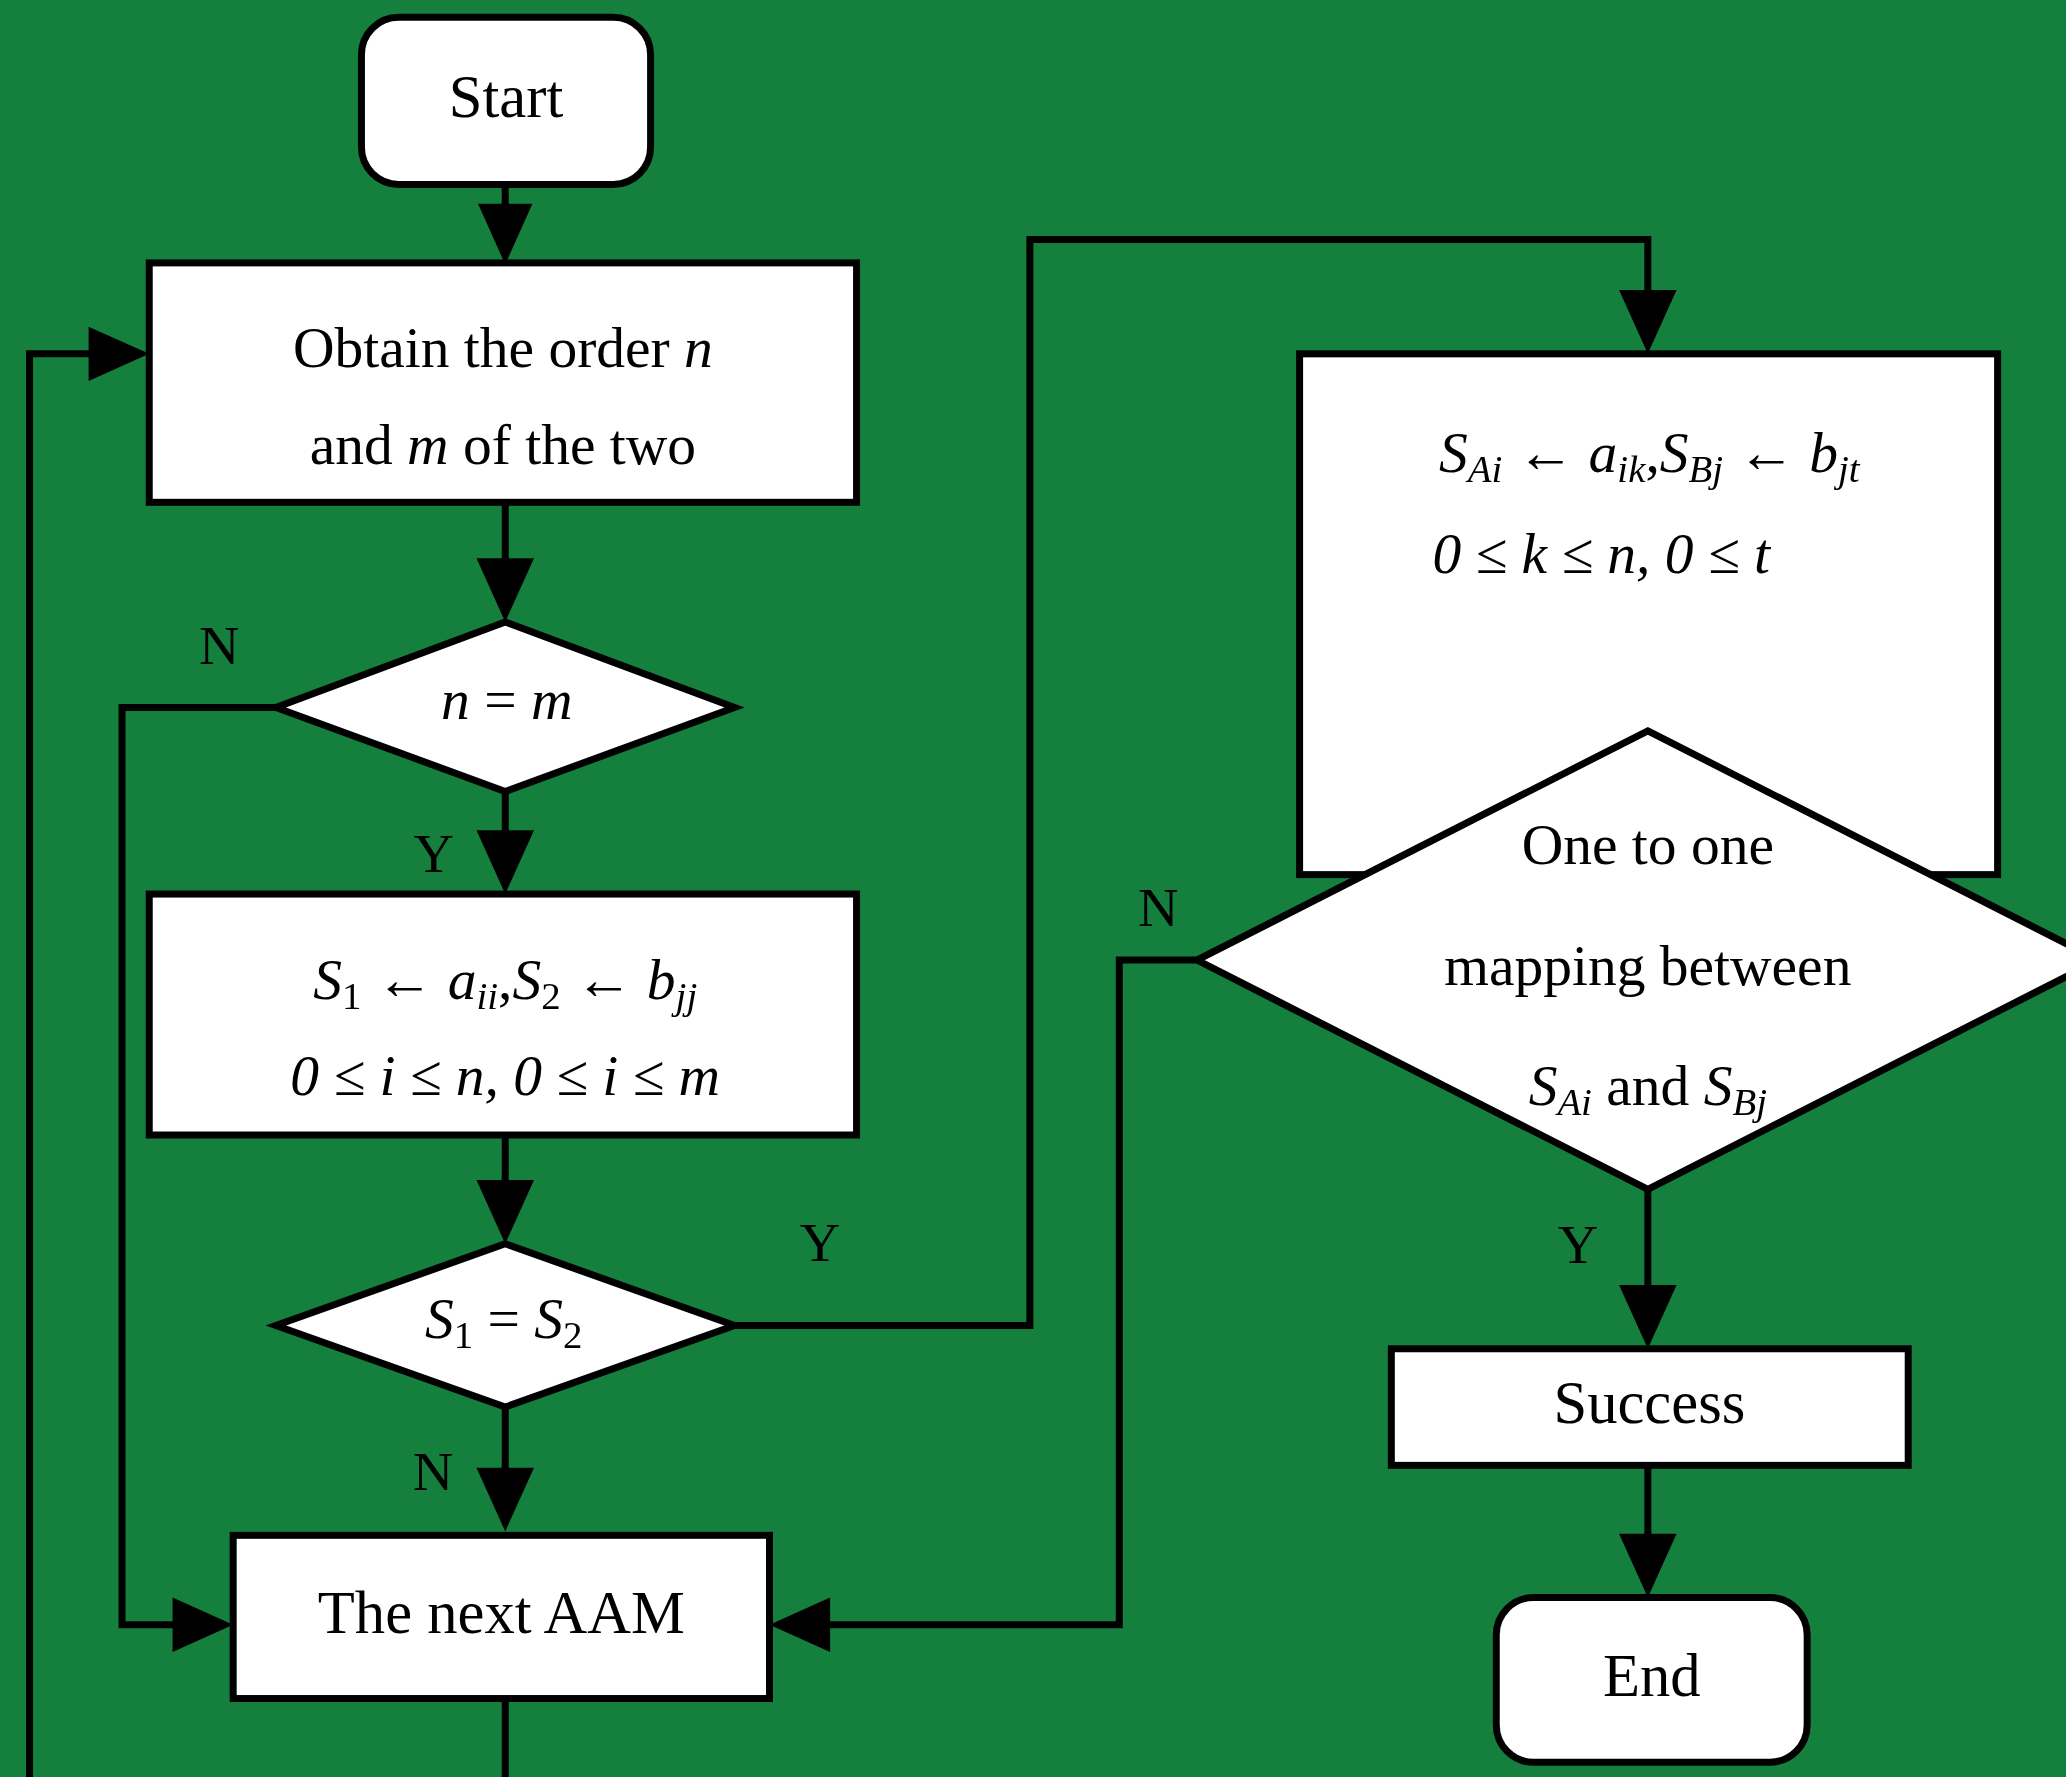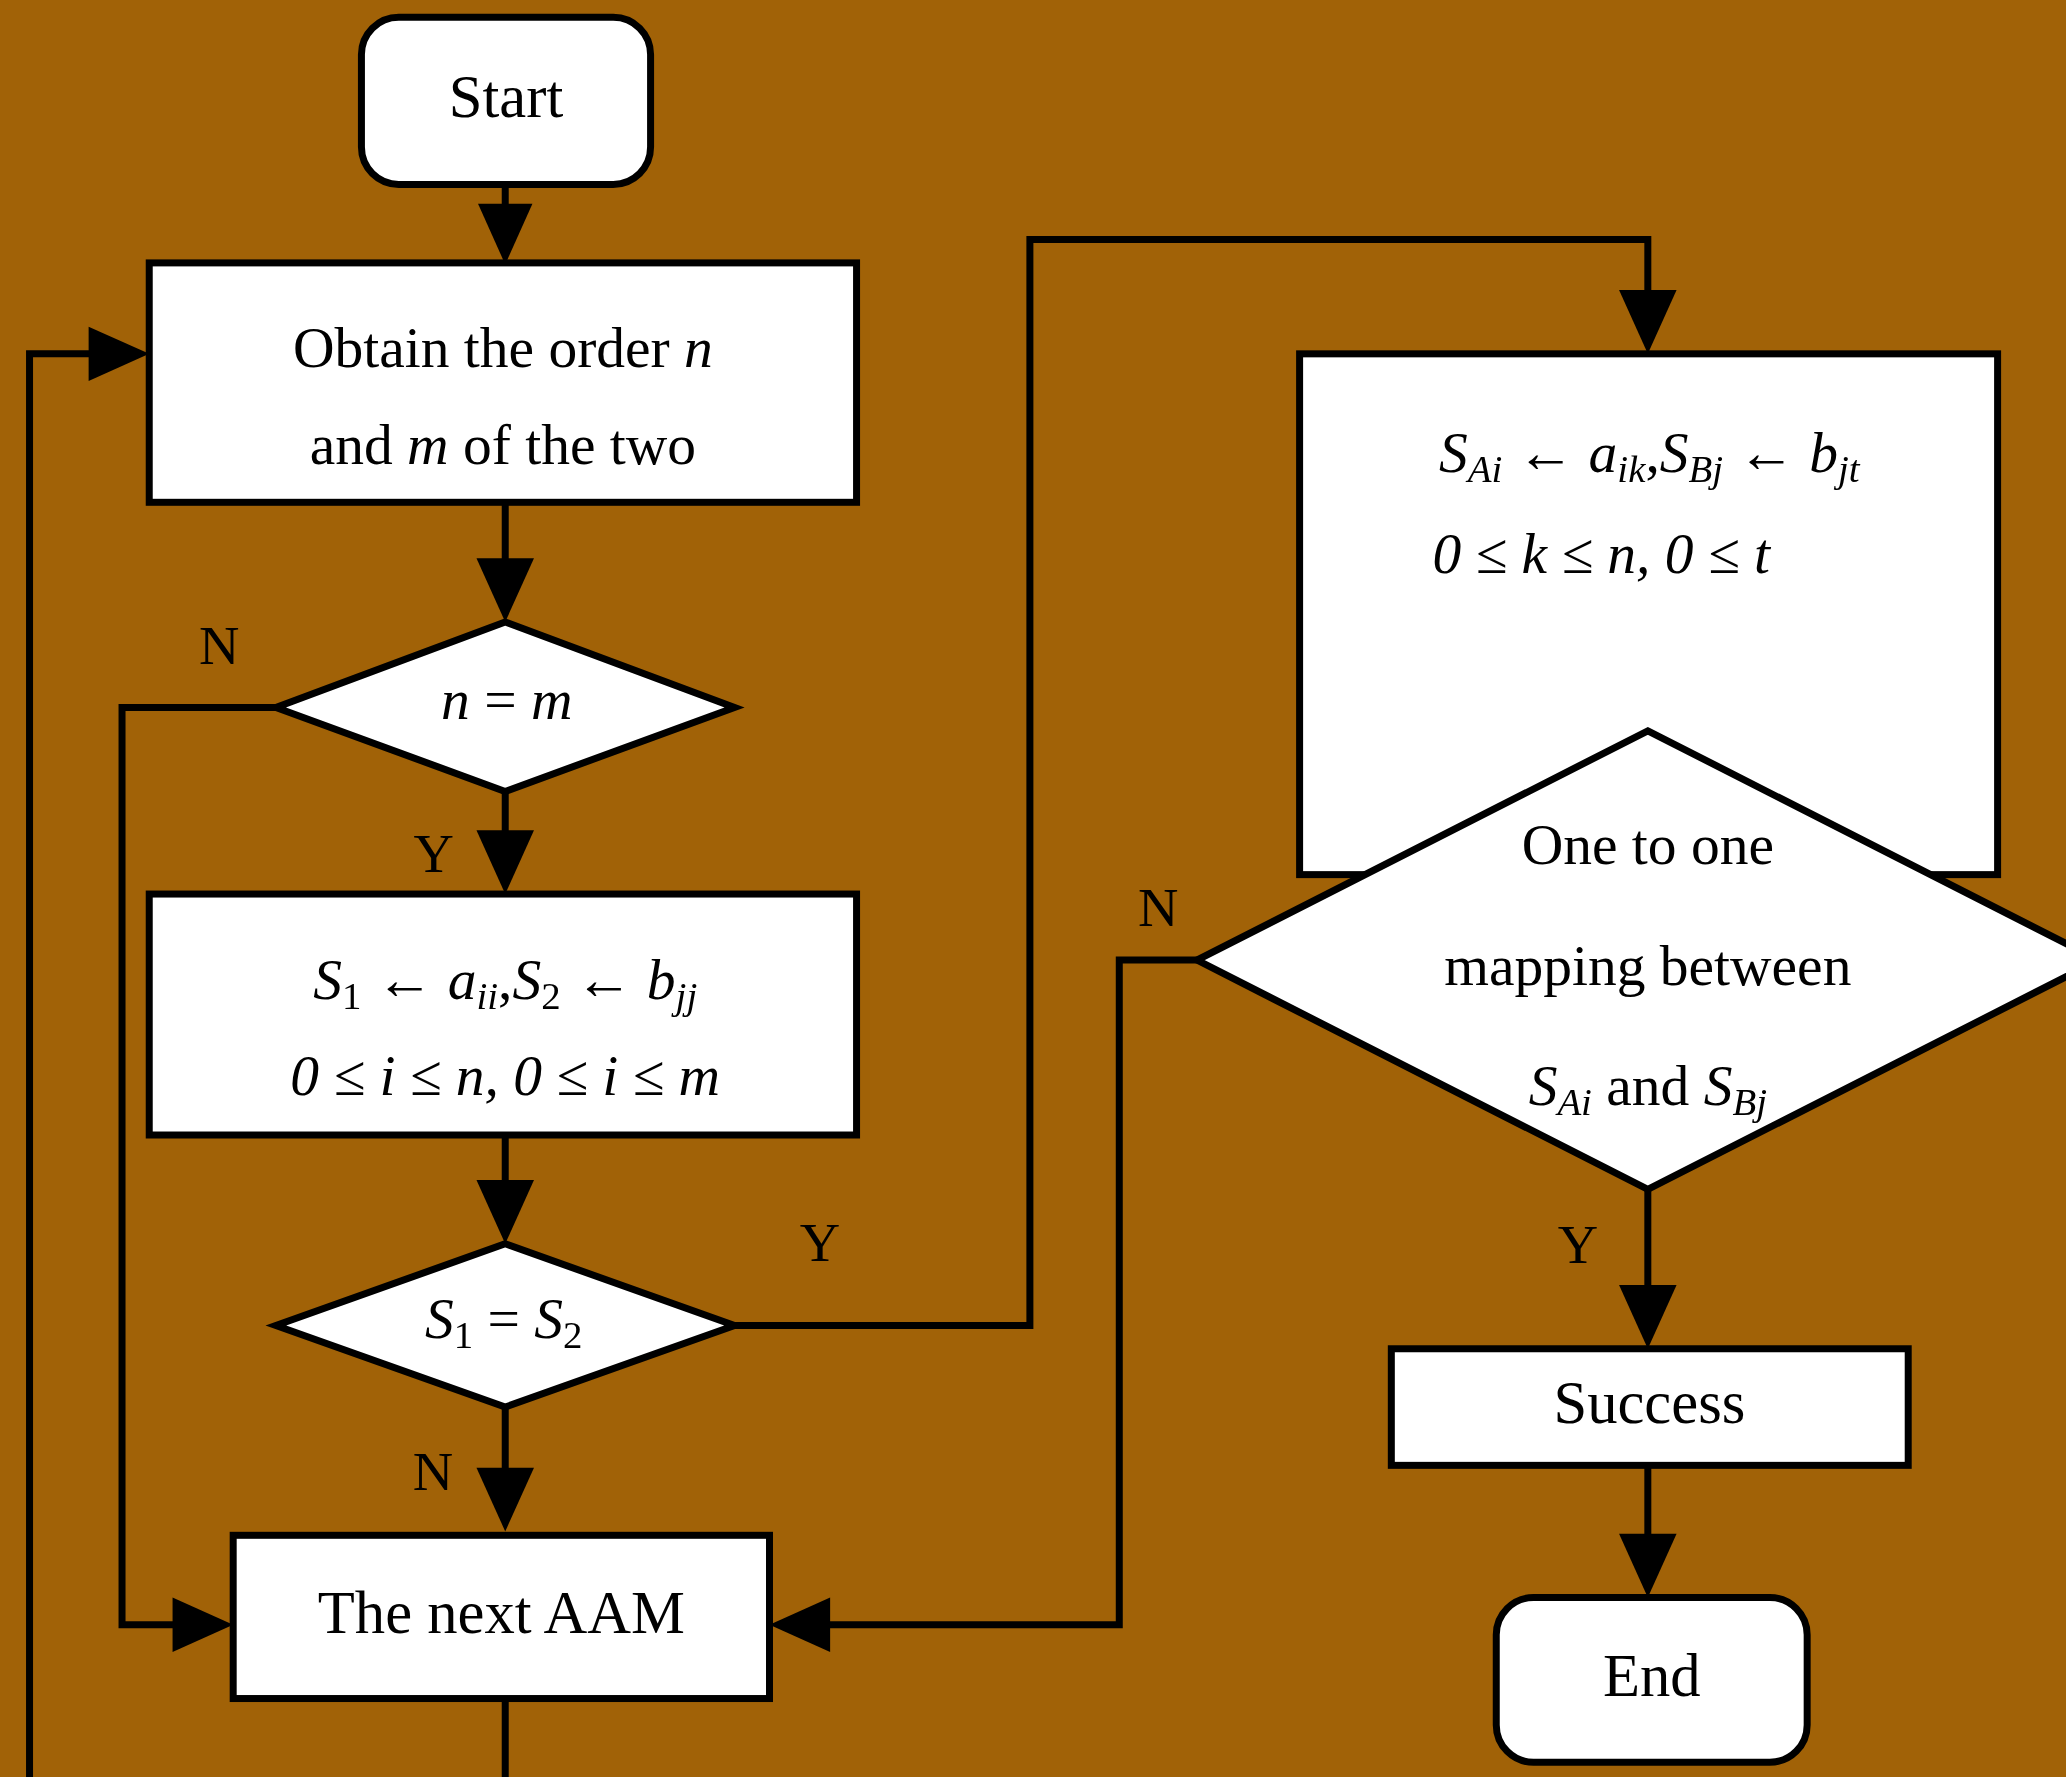--- a/index.html
+++ b/index.html
@@ -4,21 +4,21 @@
 <style>
   html, body {
     margin: 0;
     padding: 0;
     background: #ffffff;
   }
   #page {
     position: relative;
     width: 2066px;
     height: 1778px;
-    background: #a16207;
+    background: #15803d;
     overflow: hidden;
     font-family: "Liberation Serif", "DejaVu Serif", serif;
     text-align: center;
   }
   svg.flow {
     position: absolute;
     left: 0;
     top: 0;
     width: 2066px;
     height: 1778px;

